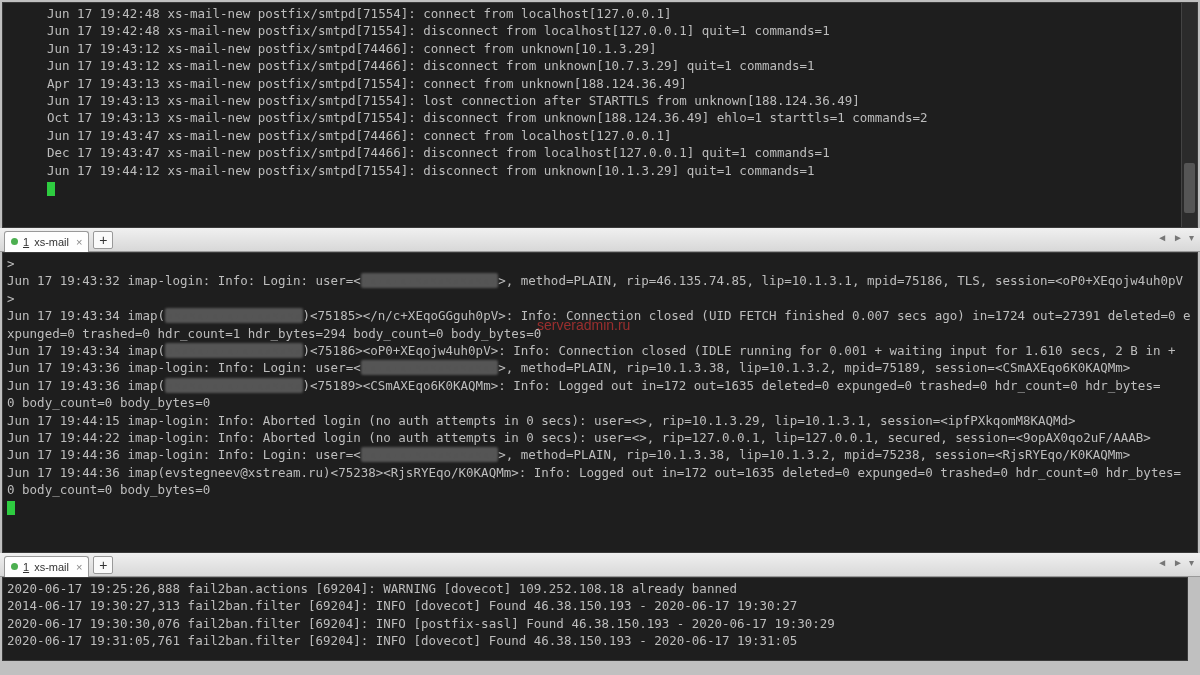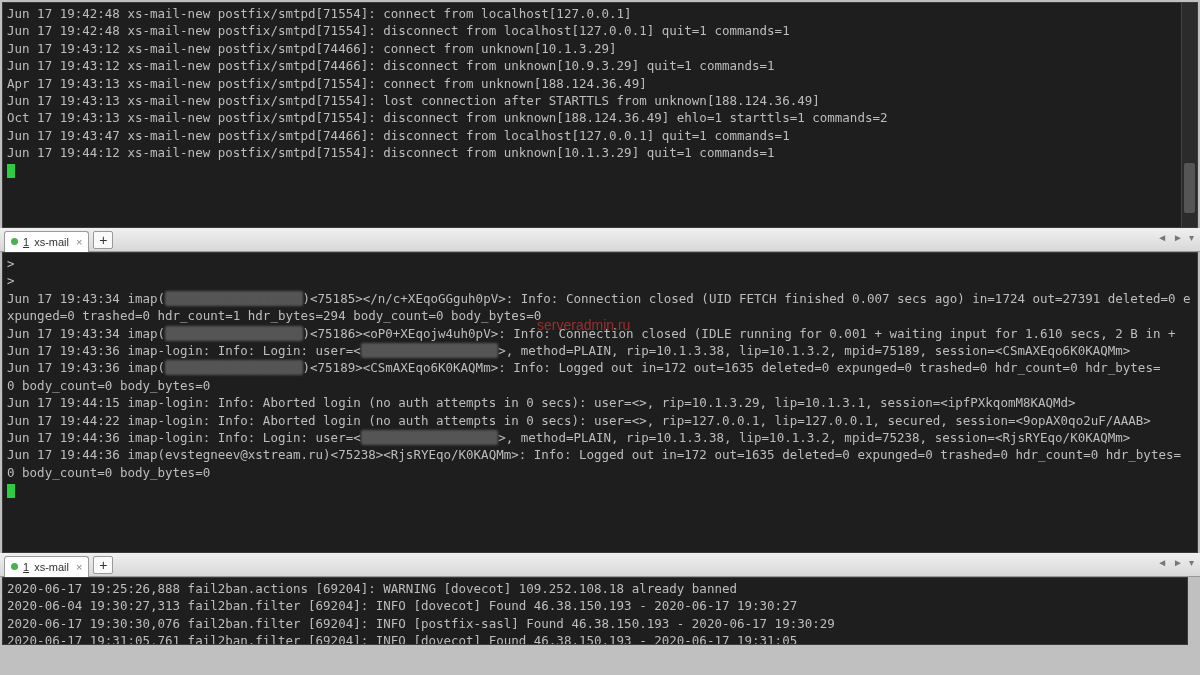--- a/index.html
+++ b/index.html
@@ -19,23 +19,23 @@
     overflow: hidden;
     position: relative;
     flex: 0 0 auto;
     border: 1px solid #3a3a3a;
   }
   .pane-content {
     padding: 2px 4px;
     line-height: 17.4px;
     white-space: nowrap;
   }
-  .pane1 { height: 226px; margin: 2px 2px 0 2px; }
+  .pane1 { height: 226px; margin: 2px 2px 0 2px; padding-left: 40px; }
   .pane2 { height: 301px; margin: 0 2px; }
-  .pane3 { height: 68px; margin: 0 12px 2px 2px; }
+  .pane3 { height: 84px; margin: 0 12px 2px 2px; }
   .tab-bar {
     height: 24px;
     background: linear-gradient(#f0f0f0,#d8d8d8);
     border-bottom: 1px solid #999;
     display: flex;
     align-items: center;
     padding-left: 4px;
     color: #333;
     font-family: Arial, sans-serif;
     font-size: 11px;
@@ -118,25 +118,26 @@
   .thumb1 { top: 160px; height: 50px; }
 </style>
 </head>
 <body>
 
 <div class="pane pane1">
   <div class="pane-content">
     <div class="log-line">Jun 17 19:42:48 xs-mail-new postfix/smtpd[71554]: connect from localhost[127.0.0.1]</div>
     <div class="log-line">Jun 17 19:42:48 xs-mail-new postfix/smtpd[71554]: disconnect from localhost[127.0.0.1] quit=1 commands=1</div>
     <div class="log-line">Jun 17 19:43:12 xs-mail-new postfix/smtpd[74466]: connect from unknown[10.1.3.29]</div>
-    <div class="log-line">Jun 17 19:43:12 xs-mail-new postfix/smtpd[74466]: disconnect from unknown[10.9.3.29] quit=1 commands=1</div>
+    <div class="log-line">Jun 17 19:43:12 xs-mail-new postfix/smtpd[74466]: disconnect from unknown[10.7.3.29] quit=1 commands=1</div>
     <div class="log-line">Apr 17 19:43:13 xs-mail-new postfix/smtpd[71554]: connect from unknown[188.124.36.49]</div>
     <div class="log-line">Jun 17 19:43:13 xs-mail-new postfix/smtpd[71554]: lost connection after STARTTLS from unknown[188.124.36.49]</div>
     <div class="log-line">Oct 17 19:43:13 xs-mail-new postfix/smtpd[71554]: disconnect from unknown[188.124.36.49] ehlo=1 starttls=1 commands=2</div>
-    <div class="log-line">Jun 17 19:43:47 xs-mail-new postfix/smtpd[74466]: disconnect from localhost[127.0.0.1] quit=1 commands=1</div>
+    <div class="log-line">Jun 17 19:43:47 xs-mail-new postfix/smtpd[74466]: connect from localhost[127.0.0.1]</div>
+    <div class="log-line">Dec 17 19:43:47 xs-mail-new postfix/smtpd[74466]: disconnect from localhost[127.0.0.1] quit=1 commands=1</div>
     <div class="log-line">Jun 17 19:44:12 xs-mail-new postfix/smtpd[71554]: disconnect from unknown[10.1.3.29] quit=1 commands=1</div>
     <div><span class="cursor-block"></span></div>
   </div>
   <div class="scrollbar">
       <div class="thumb thumb1"></div>
     </div>
 </div>
 
 <div class="tab-bar">
   <div class="tab">
@@ -150,20 +151,21 @@
     <span>◄</span>
     <span>►</span>
     <span>▾</span>
   </div>
 </div>
 
 <div class="pane pane2">
   <div class="watermark">serveradmin.ru</div>
   <div class="pane-content">
     <div class="log-line">&gt;</div>
+    <div class="log-line"><span>Jun 17 19:43:32 imap-login: Info: Login: user=&lt;</span><span class="redacted">xxxxxxxxxxxxxxxxxx</span><span>&gt;, method=PLAIN, rip=46.135.74.85, lip=10.1.3.1, mpid=75186, TLS, session=&lt;oP0+XEqojw4uh0pV</span></div>
     <div class="log-line">&gt;</div>
     <div class="log-line"><span>Jun 17 19:43:34 imap(</span><span class="redacted">xxxxxxxxxxxxxxxxxx</span><span>)&lt;75185&gt;&lt;/n/c+XEqoGGguh0pV&gt;: Info: Connection closed (UID FETCH finished 0.007 secs ago) in=1724 out=27391 deleted=0 e</span></div>
     <div class="log-line">xpunged=0 trashed=0 hdr_count=1 hdr_bytes=294 body_count=0 body_bytes=0</div>
     <div class="log-line"><span>Jun 17 19:43:34 imap(</span><span class="redacted">xxxxxxxxxxxxxxxxxx</span><span>)&lt;75186&gt;&lt;oP0+XEqojw4uh0pV&gt;: Info: Connection closed (IDLE running for 0.001 + waiting input for 1.610 secs, 2 B in +</span></div>
     <div class="log-line"><span>Jun 17 19:43:36 imap-login: Info: Login: user=&lt;</span><span class="redacted">xxxxxxxxxxxxxxxxxx</span><span>&gt;, method=PLAIN, rip=10.1.3.38, lip=10.1.3.2, mpid=75189, session=&lt;CSmAXEqo6K0KAQMm&gt;</span></div>
     <div class="log-line"><span>Jun 17 19:43:36 imap(</span><span class="redacted">xxxxxxxxxxxxxxxxxx</span><span>)&lt;75189&gt;&lt;CSmAXEqo6K0KAQMm&gt;: Info: Logged out in=172 out=1635 deleted=0 expunged=0 trashed=0 hdr_count=0 hdr_bytes=</span></div>
     <div class="log-line">0 body_count=0 body_bytes=0</div>
     <div class="log-line">Jun 17 19:44:15 imap-login: Info: Aborted login (no auth attempts in 0 secs): user=&lt;&gt;, rip=10.1.3.29, lip=10.1.3.1, session=&lt;ipfPXkqomM8KAQMd&gt;</div>
     <div class="log-line">Jun 17 19:44:22 imap-login: Info: Aborted login (no auth attempts in 0 secs): user=&lt;&gt;, rip=127.0.0.1, lip=127.0.0.1, secured, session=&lt;9opAX0qo2uF/AAAB&gt;</div>
     <div class="log-line"><span>Jun 17 19:44:36 imap-login: Info: Login: user=&lt;</span><span class="redacted">xxxxxxxxxxxxxxxxxx</span><span>&gt;, method=PLAIN, rip=10.1.3.38, lip=10.1.3.2, mpid=75238, session=&lt;RjsRYEqo/K0KAQMm&gt;</span></div>
@@ -184,17 +186,17 @@
   <div class="nav-arrows">
     <span>◄</span>
     <span>►</span>
     <span>▾</span>
   </div>
 </div>
 
 <div class="pane pane3">
   <div class="pane-content">
     <div class="log-line">2020-06-17 19:25:26,888 fail2ban.actions        [69204]: WARNING [dovecot] 109.252.108.18 already banned</div>
-    <div class="log-line">2020-06-04 19:30:27,313 fail2ban.filter         [69204]: INFO    [dovecot] Found 46.38.150.193 - 2020-06-17 19:30:27</div>
+    <div class="log-line">2014-06-17 19:30:27,313 fail2ban.filter         [69204]: INFO    [dovecot] Found 46.38.150.193 - 2020-06-17 19:30:27</div>
     <div class="log-line">2020-06-17 19:30:30,076 fail2ban.filter         [69204]: INFO    [postfix-sasl] Found 46.38.150.193 - 2020-06-17 19:30:29</div>
     <div class="log-line">2020-06-17 19:31:05,761 fail2ban.filter         [69204]: INFO    [dovecot] Found 46.38.150.193 - 2020-06-17 19:31:05</div>
   </div>
 </div>
 
 </body></html>

